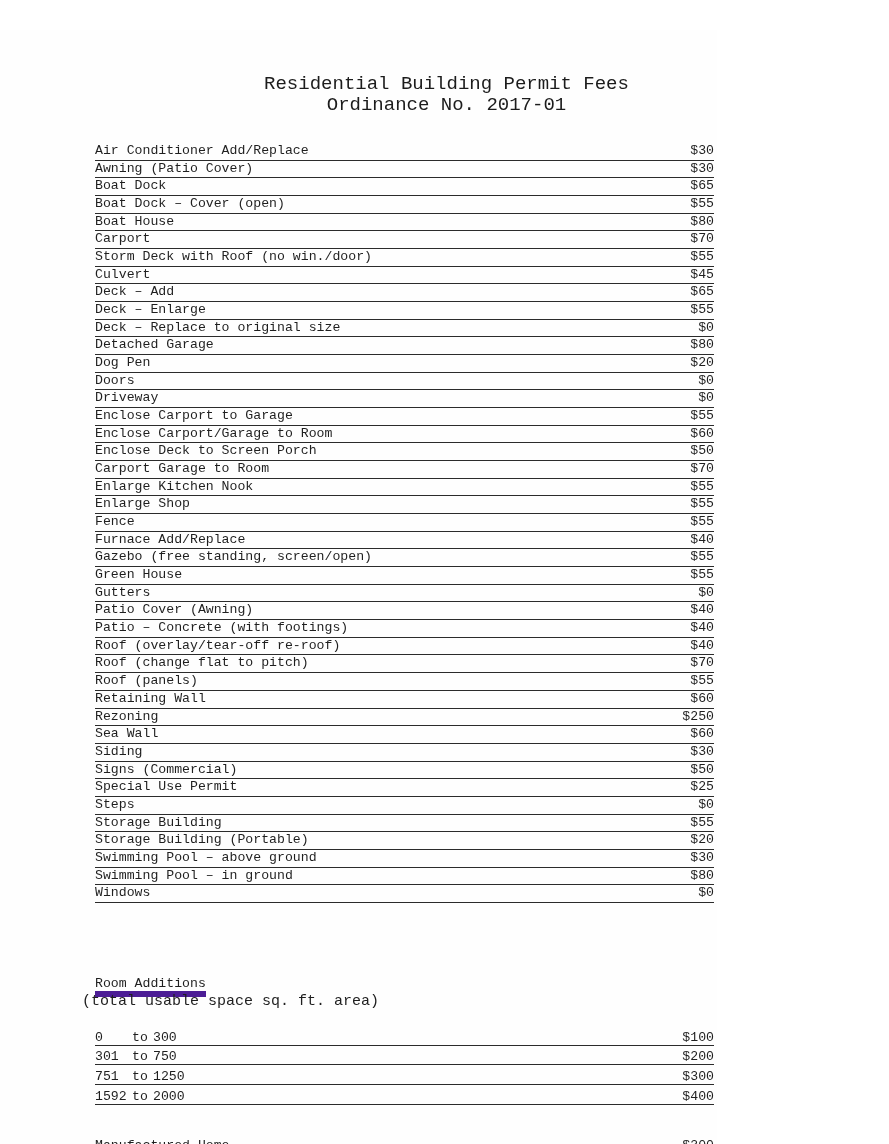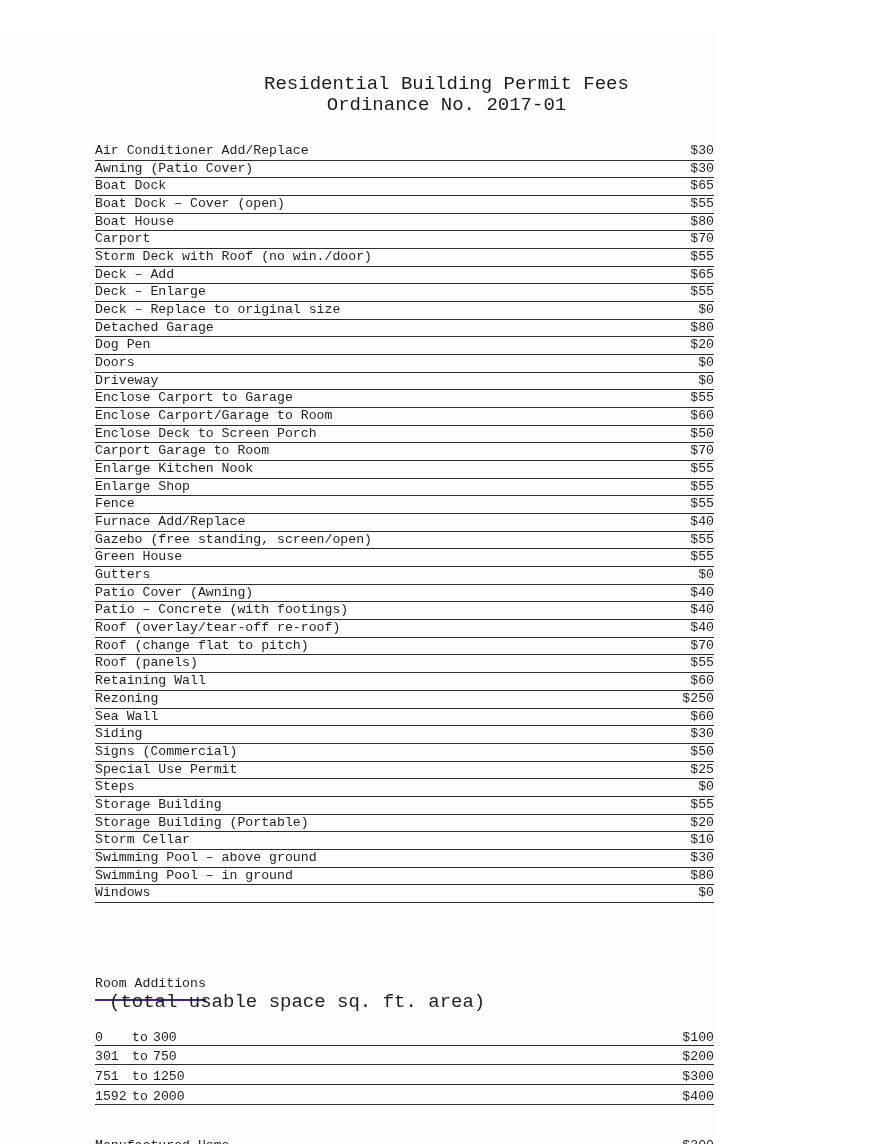--- a/index.html
+++ b/index.html
@@ -50,28 +50,28 @@
   .fee-amount { text-align: right; }
 
   .ra-heading {
     position: absolute;
     left: 95px;
     top: 946px;
     font-size: 13.2px;
     line-height: 16px;
   }
   .ra-heading .underlined {
-    border-bottom: 2px solid #4c1d95;
-    padding-bottom: 8px;
+    border-bottom: 6px solid #4c1d95;
+    padding-bottom: 0px;
   }
   .ra-subtitle {
     position: absolute;
-    left: 109px;
+    left: 82px;
     top: 964px;
-    font-size: 19px;
+    font-size: 15px;
     line-height: 16px;
   }
 
   .tier-list {
     position: absolute;
     left: 95px;
     right: 3px;
     top: 996px;
   }
   .tier-row {
@@ -133,20 +133,24 @@
     </div>
       <div class="fee-row">
       <span class="item-label">Carport</span>
       <span class="fee-amount">$70</span>
     </div>
       <div class="fee-row">
       <span class="item-label">Storm Deck with Roof (no win./door)</span>
       <span class="fee-amount">$55</span>
     </div>
       <div class="fee-row">
+      <span class="item-label">Culvert</span>
+      <span class="fee-amount">$45</span>
+    </div>
+      <div class="fee-row">
       <span class="item-label">Deck – Add</span>
       <span class="fee-amount">$65</span>
     </div>
       <div class="fee-row">
       <span class="item-label">Deck – Enlarge</span>
       <span class="fee-amount">$55</span>
     </div>
       <div class="fee-row">
       <span class="item-label">Deck – Replace to original size</span>
       <span class="fee-amount">$0</span>
@@ -259,24 +263,20 @@
       <span class="item-label">Steps</span>
       <span class="fee-amount">$0</span>
     </div>
       <div class="fee-row">
       <span class="item-label">Storage Building</span>
       <span class="fee-amount">$55</span>
     </div>
       <div class="fee-row">
       <span class="item-label">Storage Building (Portable)</span>
       <span class="fee-amount">$20</span>
-    </div>
-      <div class="fee-row">
-      <span class="item-label">Storm Cellar</span>
-      <span class="fee-amount">$10</span>
     </div>
       <div class="fee-row">
       <span class="item-label">Swimming Pool – above ground</span>
       <span class="fee-amount">$30</span>
     </div>
       <div class="fee-row">
       <span class="item-label">Swimming Pool – in ground</span>
       <span class="fee-amount">$80</span>
     </div>
       <div class="fee-row">

